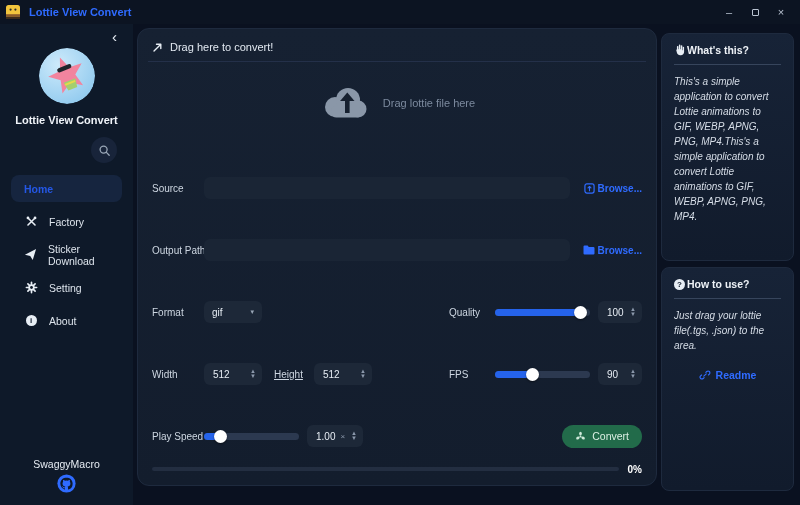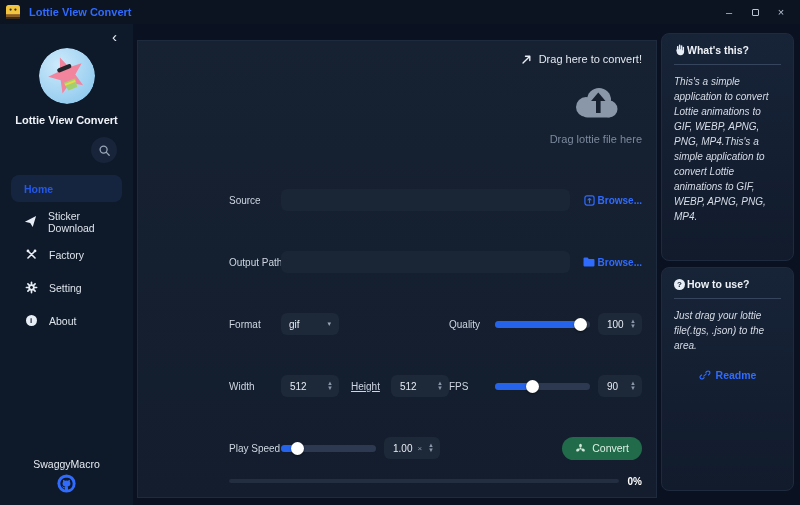--- a/index.html
+++ b/index.html
@@ -30,26 +30,26 @@
   .nav-item { height:27px; display:flex; align-items:center; gap:11px; padding:0 13px;
     border-radius:8px; color:#dde4ec; font-size:10.5px; }
   .nav-item.active { background:#16253f; color:#2457e6; font-weight:bold; }
   .nav-icon { width:14px; display:flex; justify-content:center; align-items:center; }
   .glyph-circle { width:11px; height:11px; border-radius:50%; background:#e8eef5; color:#0e1929;
     font-size:8px; font-weight:bold; display:flex; align-items:center; justify-content:center; }
   .side-footer { margin-top:auto; margin-bottom:12px; display:flex; flex-direction:column;
     align-items:center; gap:4px; }
   .author { font-size:10.5px; color:#e6ecf3; }
   
-  .main-card { position:absolute; left:137px; top:40px; width:520px; height:458px;
-    background:linear-gradient(180deg,#162132,#131d2d); border:1px solid #1e2a3e; border-radius:0;
-    padding:8px 14px 10px; display:flex; flex-direction:column;align-items:flex-end; }
+  .main-card { position:absolute; left:137px; top:28px; width:520px; height:458px;
+    background:linear-gradient(180deg,#162132,#131d2d); border:1px solid #1e2a3e; border-radius:12px;
+    padding:8px 14px 10px; display:flex; flex-direction:column; }
   .mc-header { display:flex; align-items:center; gap:7px; font-size:11px; color:#e2e9f1; height:20px; }
   .mc-divider { height:1px; background:#243049; margin:4px -4px 0; }
-  .dropzone { flex:1; display:flex; flex-direction:column; align-items:center; justify-content:center;
+  .dropzone { flex:1; display:flex; flex-direction:row; align-items:center; justify-content:center;
     gap:12px; color:#7c8a9e; font-size:11px; }
   .form { display:flex; flex-direction:column; gap:6px; }
   .frow { display:flex; align-items:center; height:24px;margin-top:32px; }
   .flabel { width:52px; font-size:10px; color:#cdd6e1; white-space:nowrap; flex:none; }
   .rlabel { width:46px; font-size:10px; color:#cdd6e1; flex:none; }
   .tinput { flex:1; height:22px; background:#1a2535; border:none; border-radius:6px;
     color:#dfe6ee; font-size:10px; padding:0 9px; outline:none; }
   .browse { width:72px; flex:none; display:flex; align-items:center; justify-content:flex-end;
     gap:3px; color:#2f6bff; font-size:10px; font-weight:bold; cursor:default; }
   .select { width:58px; height:22px; background:#1d2838; border-radius:6px; display:flex;
@@ -143,34 +143,34 @@
     </span>
   </div>
 
   <div class="nav">
     <div class="nav-item active">
       <span>Home</span>
     </div>
     <div class="nav-item">
       <span class="nav-icon">
         <svg width="13" height="13" viewBox="0 0 14 14">
-            <path fill="#e8eef5" d="M1 7.4 13 1.2 9.4 13 6.7 8.6 1 7.4z"></path>
-          </svg>
-      </span>
-      <span>Sticker Download</span>
-    </div>
-    <div class="nav-item">
-      <span class="nav-icon">
-        <svg width="13" height="13" viewBox="0 0 14 14">
             <path d="M3.2 3.2l7.6 7.6M10.8 3.2l-7.6 7.6" stroke="#e8eef5" stroke-width="1.7" stroke-linecap="round"></path>
             <circle cx="3.2" cy="3.2" r="1.5" fill="#e8eef5"></circle>
             <circle cx="10.8" cy="3.2" r="1.5" fill="#e8eef5"></circle>
           </svg>
       </span>
       <span>Factory</span>
+    </div>
+    <div class="nav-item">
+      <span class="nav-icon">
+        <svg width="13" height="13" viewBox="0 0 14 14">
+            <path fill="#e8eef5" d="M1 7.4 13 1.2 9.4 13 6.7 8.6 1 7.4z"></path>
+          </svg>
+      </span>
+      <span>Sticker Download</span>
     </div>
     <div class="nav-item">
       <span class="nav-icon">
         <svg width="13" height="13" viewBox="0 0 14 14">
             <g fill="#e8eef5">
               <rect x="6.1" y="0.6" width="1.8" height="12.8" rx="0.9"></rect>
               <rect x="6.1" y="0.6" width="1.8" height="12.8" rx="0.9" transform="rotate(45 7 7)"></rect>
               <rect x="6.1" y="0.6" width="1.8" height="12.8" rx="0.9" transform="rotate(90 7 7)"></rect>
               <rect x="6.1" y="0.6" width="1.8" height="12.8" rx="0.9" transform="rotate(135 7 7)"></rect>
               <circle cx="7" cy="7" r="3.4"></circle>

